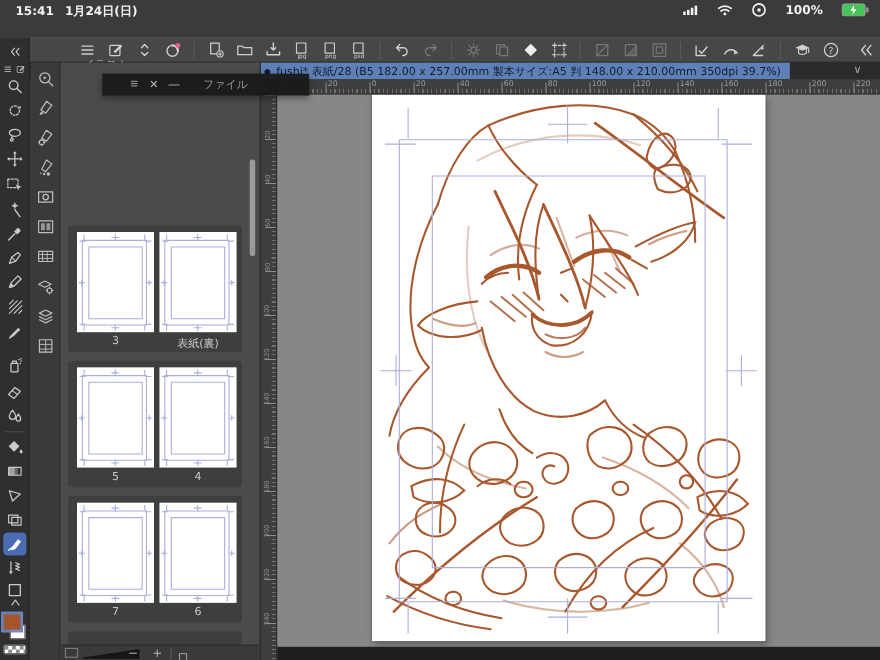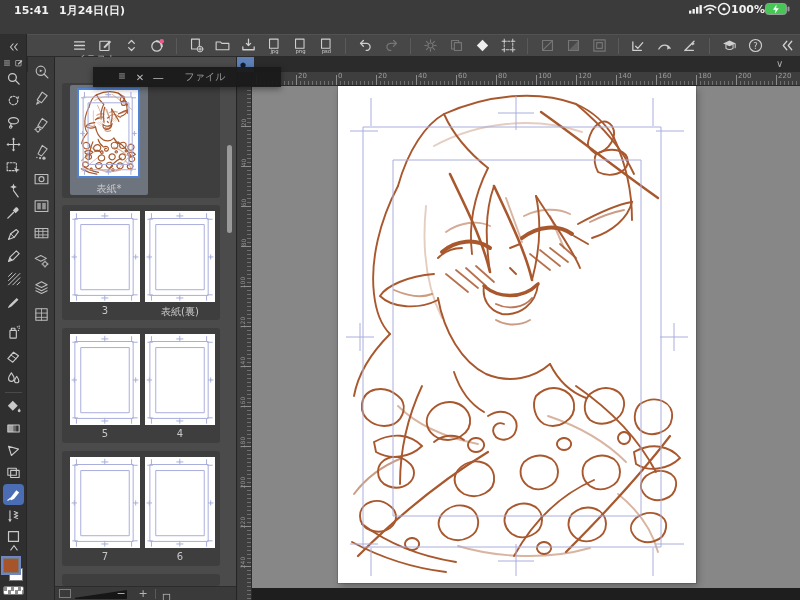--- a/index.html
+++ b/index.html
@@ -2,21 +2,21 @@
 <html><head>
 <meta charset="utf-8">
 <style>
   html,body{margin:0;padding:0;background:#111;}
   *{box-sizing:border-box;font-family:"DejaVu Sans","Liberation Sans",sans-serif;}
   .screen{position:relative;width:800px;height:600px;background:#3b3b3b;overflow:hidden;}
   .abs{position:absolute;}
   
   .statusbar{left:0;top:0;width:800px;height:19px;color:#f2f2f2;font-size:11px;font-weight:bold;}
   .statusbar .left{position:absolute;left:14px;top:3px;display:flex;gap:10px;align-items:center;}
-  .statusbar .right{position:absolute;right:10px;top:2px;display:flex;gap:0;align-items:center;}
+  .statusbar .right{position:absolute;right:10px;top:2px;display:flex;gap:17px;align-items:center;}
   .menubar{left:0;top:19px;width:800px;height:15px;display:flex;align-items:center;color:#c9c9c9;font-size:11px;}
   .menubar .mi{margin-right:18px;cursor:default;}
   .toolbar{left:0;top:34px;width:800px;height:23px;background:#474747;border-top:1px solid #525252;border-bottom:1px solid #2a2a2a;display:flex;align-items:center;padding-left:66px;color:#cfcfcf;}
   .tbtn{width:26px;height:20px;display:flex;align-items:center;justify-content:center;flex:0 0 auto;}
   .tbtn.dim{color:#767676;}
   .tsep{width:1px;height:16px;background:#5a5a5a;margin:0 6px;flex:0 0 auto;}
   .ic{width:17px;height:17px;stroke-linecap:round;stroke-linejoin:round;}
   .ic14{width:14px;height:14px;}
   .tabrow{left:0;top:57px;width:800px;height:15px;background:#2b2b2b;color:#9aa0a6;font-size:10px;}
   .tab{position:absolute;top:0;height:15px;background:#393939;display:flex;align-items:center;padding:0 10px;gap:5px;border-right:1px solid #262626;}
@@ -548,20 +548,21 @@
       <span style="font-size:7px">●</span>
       <span>イラスト35*</span>
     </div>
     <div class="tab" style="left:138px;width:70px">
       <span style="font-size:9px">✕</span>
       <span>fushi</span>
     </div>
     <div class="abs" style="left:214px;top:1px;color:#a9a9a9"><span>∨</span></div>
     <div class="docbar" style="left:232px">
       <span style="font-size:7px">●</span>
+      <span>fushi* 表紙/28 (B5 182.00 x 257.00mm 製本サイズ:A5 判 148.00 x 210.00mm 350dpi 39.7%)</span>
     </div>
     <div class="abs" style="left:776px;top:1px;color:#a9a9a9"><span>∨</span></div>
   </div>
 
   <div class="abs col1">
     <div class="tool" style="top:2px">
         <svg class="ic14">
           <use href="#i-chevL"></use>
         </svg>
       </div>
@@ -739,28 +740,20 @@
       </div>
     <div class="tool" style="top:247px">
         <svg class="ic">
           <use href="#i-material"></use>
         </svg>
       </div>
   </div>
 
   <div class="abs panel">
 
-    <div class="prow" style="top:26px;height:115px">
-      <div class="abs" style="left:8px;top:2px;width:78px;height:110px;background:#6e747e;border-radius:2px">
-        <svg class="pthumb" style="left:7px;top:3px;border:2px solid #4f83d6" width="63" height="90" viewBox="0 0 358 497" preserveAspectRatio="none">
-            <use href="#cover-art" stroke-width="7"></use>
-          </svg>
-        <div class="plabel" style="left:4px;top:97px">表紙*</div>
-      </div>
-    </div>
 
     <div class="prow" style="top:148px;height:115px">
       <svg class="pthumb" style="left:8px;top:6px" width="70" height="91" viewBox="0 0 358 497" preserveAspectRatio="none">
           <use href="#blank-page"></use>
         </svg>
       <svg class="pthumb" style="left:83px;top:6px" width="70" height="91" viewBox="0 0 358 497" preserveAspectRatio="none">
           <use href="#blank-page"></use>
         </svg>
       <div class="plabel" style="left:8px;top:100px">3</div>
       <div class="plabel" style="left:83px;top:100px">表紙(裏)</div>

